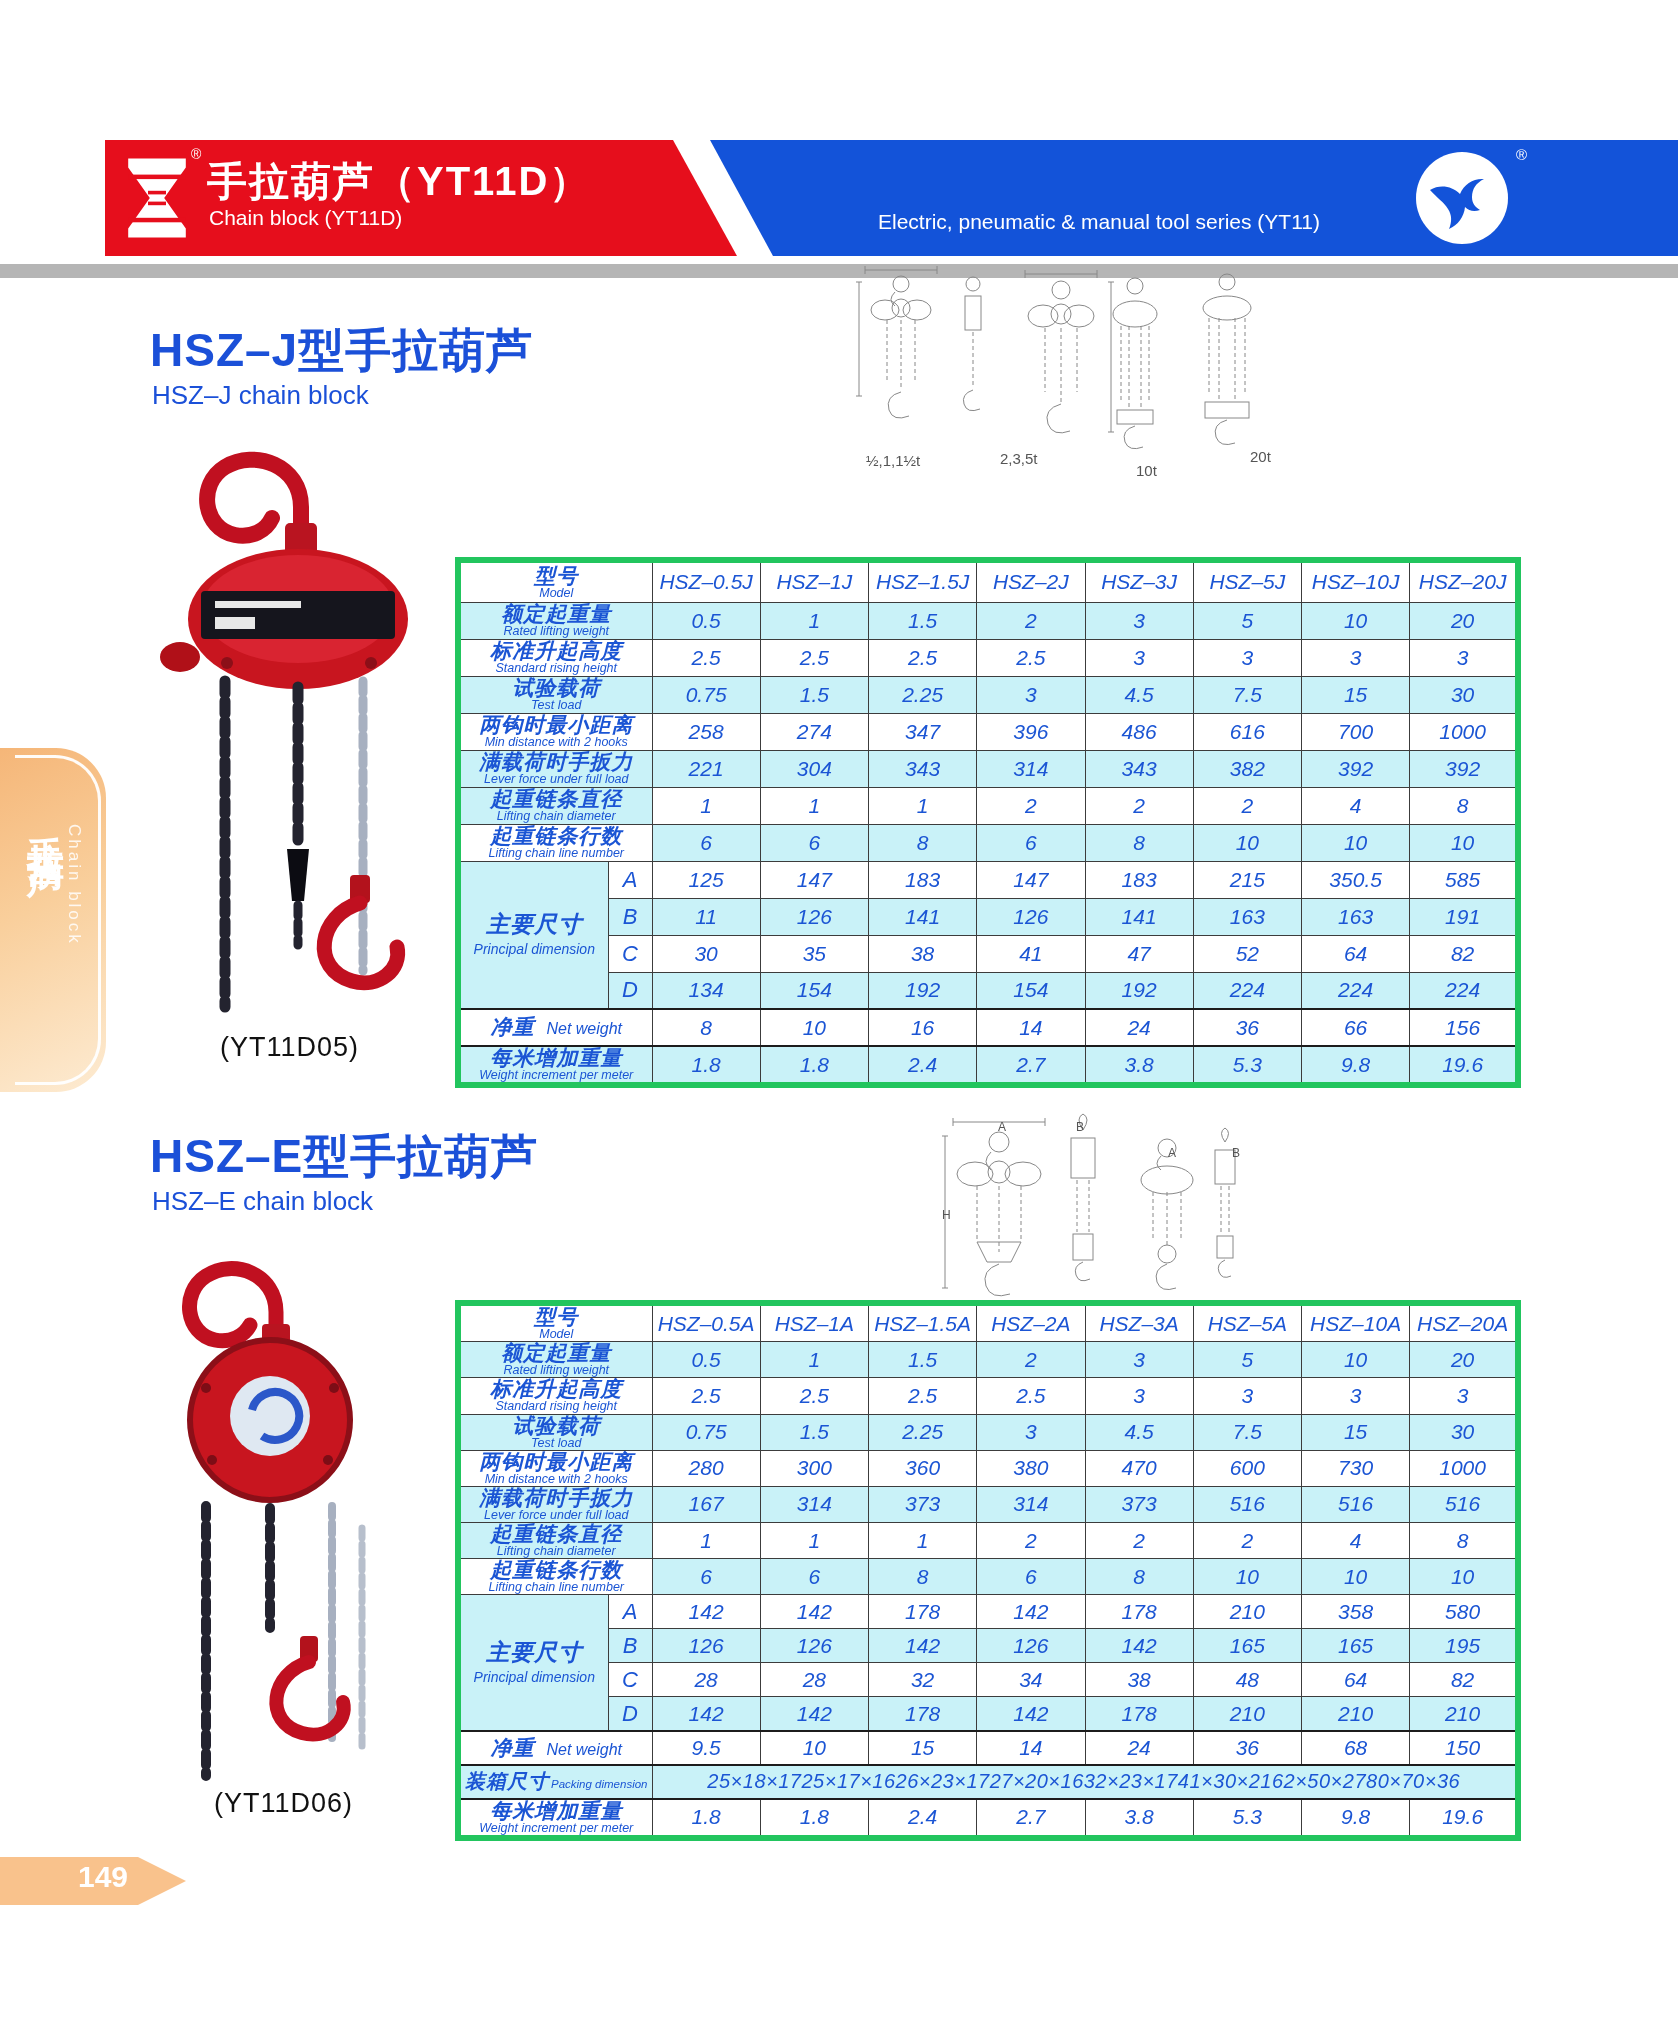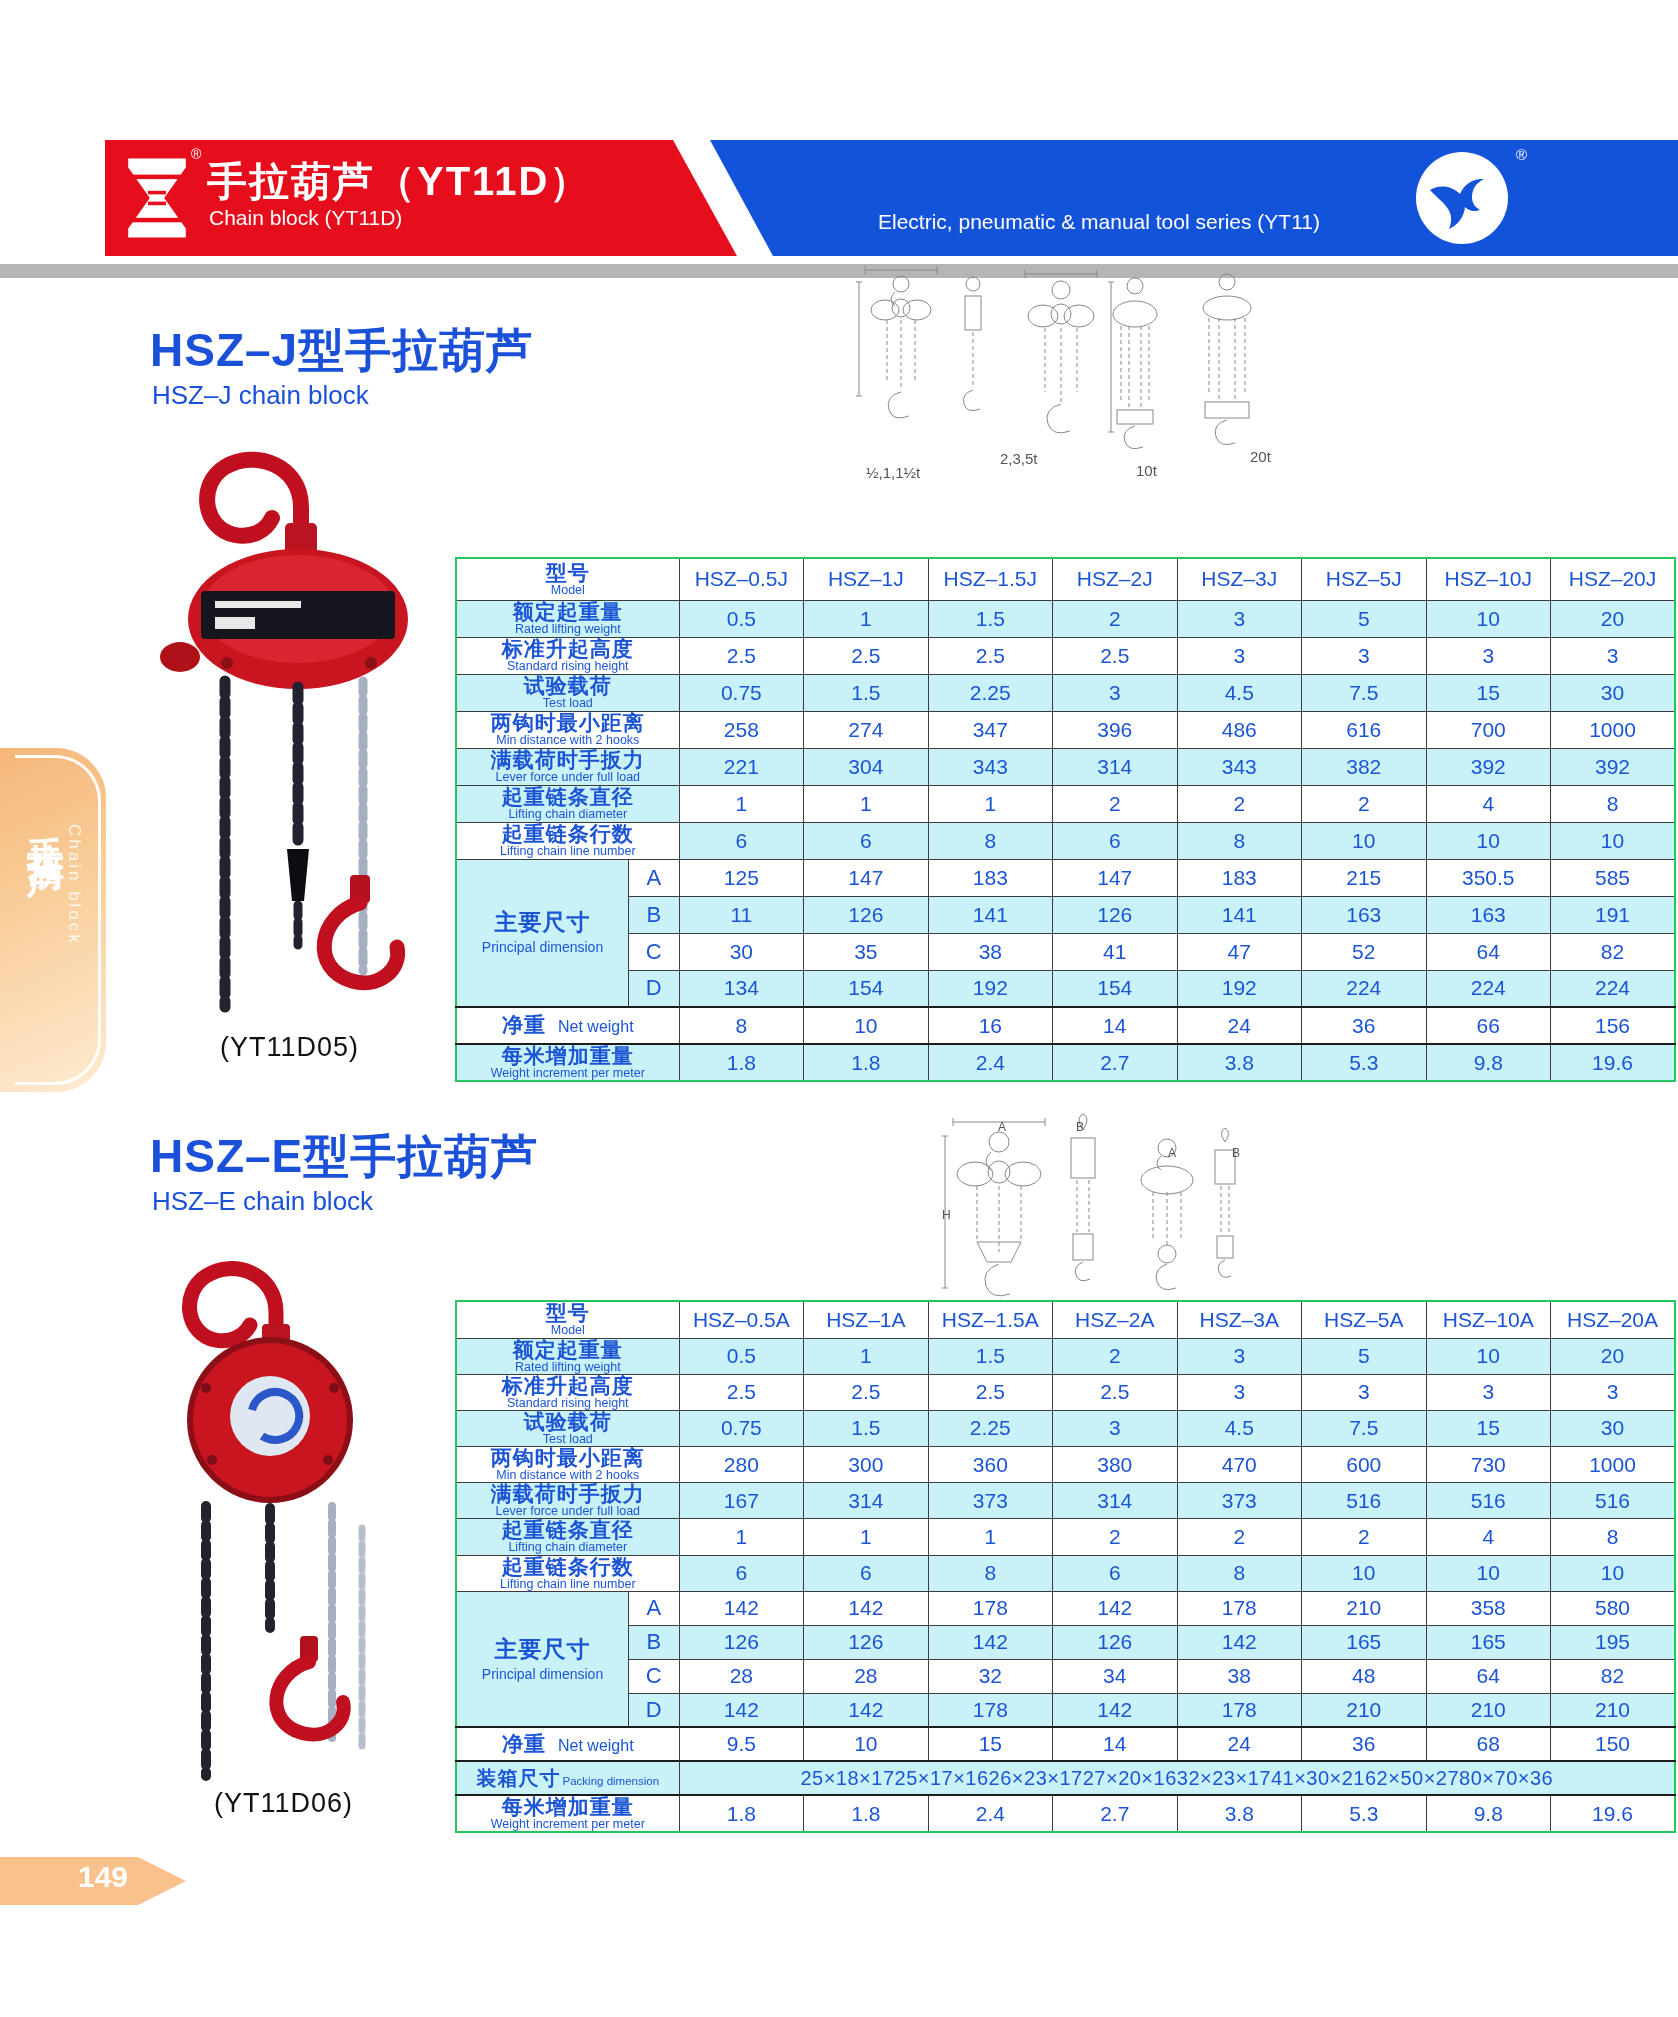--- a/index.html
+++ b/index.html
@@ -43,21 +43,21 @@
     clip-path:polygon(0 0,138px 0,186px 50%,138px 100%,0 100%); }
   .page-arrow span { position:absolute; left:78px; top:3px; color:#fff; font-size:30px; font-weight:bold; }
 
   
   .photo { position:absolute; }
   .tech { position:absolute; }
   .anno { position:absolute; color:#555; font-family:"Liberation Sans",sans-serif; white-space:nowrap; }
 
   
   .tblwrap { position:absolute; width:1064px; }
-  table.spec { border-collapse:collapse; table-layout:fixed; width:1221px; border:2px solid #22c55e; }
+  table.spec { border-collapse:collapse; table-layout:fixed; width:1064px; border:6px solid #22c55e;font-style:italic; }
   table.spec td, table.spec th { border:1px solid #3c3c3c; text-align:center; vertical-align:middle; padding:0; overflow:hidden; }
   table.t1 tr { height:37px; } table.t1 tr.hdr { height:42px; }
   table.t2 tr { height:34px; } table.t2 tr.hdr { height:37px; }
   .bg-cyan { background:#c9f2f8; } .bg-white { background:#ffffff; }
   th.mhead { font-weight:normal; background:#fff; }
   .lz { font-size:21px; color:#1b55d4; line-height:1.05; font-weight:bold; letter-spacing:1px; }
   .le { font-size:12.5px; color:#1b55d4; line-height:1.05; }
   .val { font-size:21px; color:#1b55d4; }
   .letter { font-size:22px; color:#1b55d4; }
   .inline-lbl .lz { display:inline; font-size:21px; }
@@ -654,21 +654,21 @@
   <div class="side-tab">
     <div class="inner-line"></div>
     <div class="tab-zh">手拉葫芦</div>
     <div class="tab-en">Chain block</div>
   </div>
 
   <div class="page-arrow">
     <span>149</span>
   </div>
 
-<span class="anno" style="left: 866px; top: 464px; font-size: 15px;">½,1,1½t</span>
+<span class="anno" style="left: 866px; top: 452px; font-size: 15px;">½,1,1½t</span>
     <span class="anno" style="left: 1000px; top: 450px; font-size: 15px;">2,3,5t</span>
     <span class="anno" style="left: 1136px; top: 462px; font-size: 15px;">10t</span>
     <span class="anno" style="left: 1250px; top: 448px; font-size: 15px;">20t</span>
     <span class="anno" style="left: 998px; top: 1120px; font-size: 12px;">A</span>
     <span class="anno" style="left: 1076px; top: 1120px; font-size: 12px;">B</span>
     <span class="anno" style="left: 1168px; top: 1146px; font-size: 12px;">A</span>
     <span class="anno" style="left: 1232px; top: 1146px; font-size: 12px;">B</span>
     <span class="anno" style="left: 942px; top: 1208px; font-size: 12px;">H</span>
   </div>
 

